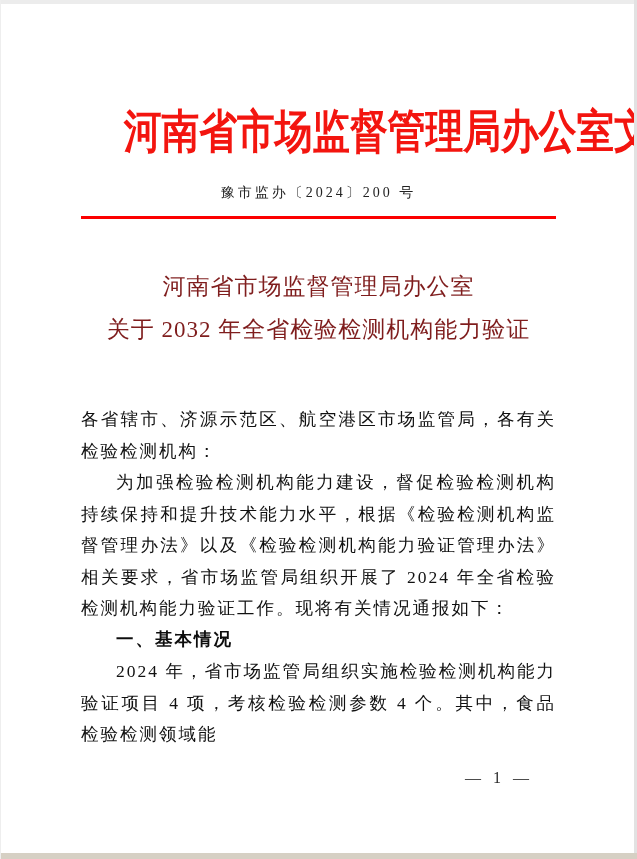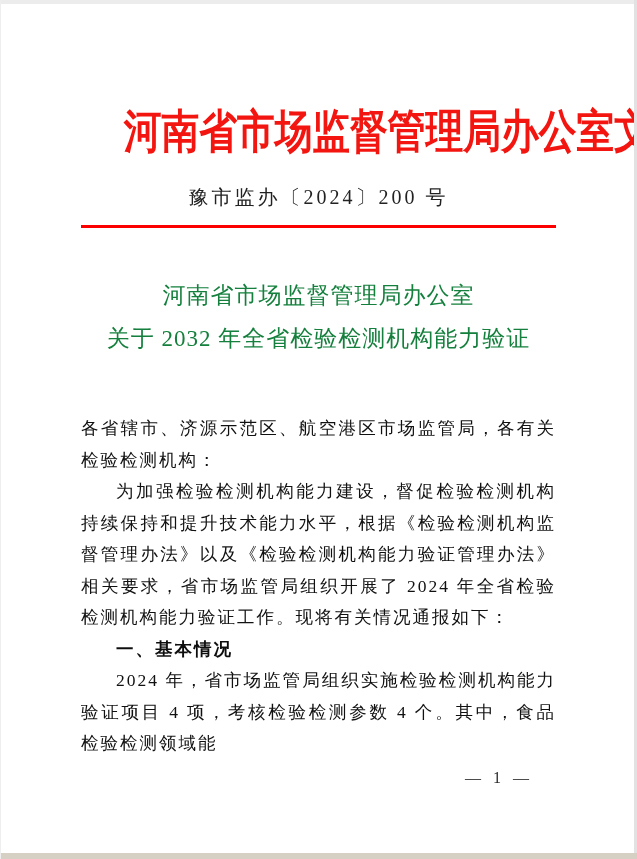--- a/index.html
+++ b/index.html
@@ -27,50 +27,50 @@
     font-size:46px;
     line-height:1.4;
     font-weight:bold;
     transform:scaleX(0.82);
     transform-origin:center;
     letter-spacing:0px;
   }
   .doc-number{
     margin-top:20px;
     text-align:center;
-    font-size:20px;
+    font-size:14px;
     letter-spacing:3px;
     color:#222;
   }
   .red-line{
     margin-top:14px;
     height:0;
     border:none;
     border-top:3px solid var(--line-red,#fc0000);
   }
   .doc-title{
     margin-top:46px;
     text-align:center;
     font-size:23px;
     line-height:43px;
     letter-spacing:1px;
-    color:#15803d;
+    color:#7f1d1d;
   }
   .body-text{
     margin-top:53px;
     font-size:17.5px;
     line-height:31.5px;
     letter-spacing:2px;
     text-align:justify;
     color:#111;
   }
   .body-text p{margin:0;}
   .indent{text-indent:2em;}
   .section-heading{
-    font-family:Liberation Serif, serif;
+    font-family:Liberation Mono, monospace;
     font-weight:bold;
     text-indent:2em;
     letter-spacing:2px;
     color:#0d0d0d;
   }
   .page-number{
     position:absolute;
     right:104px;
     bottom:72px;
     font-size:16px;

